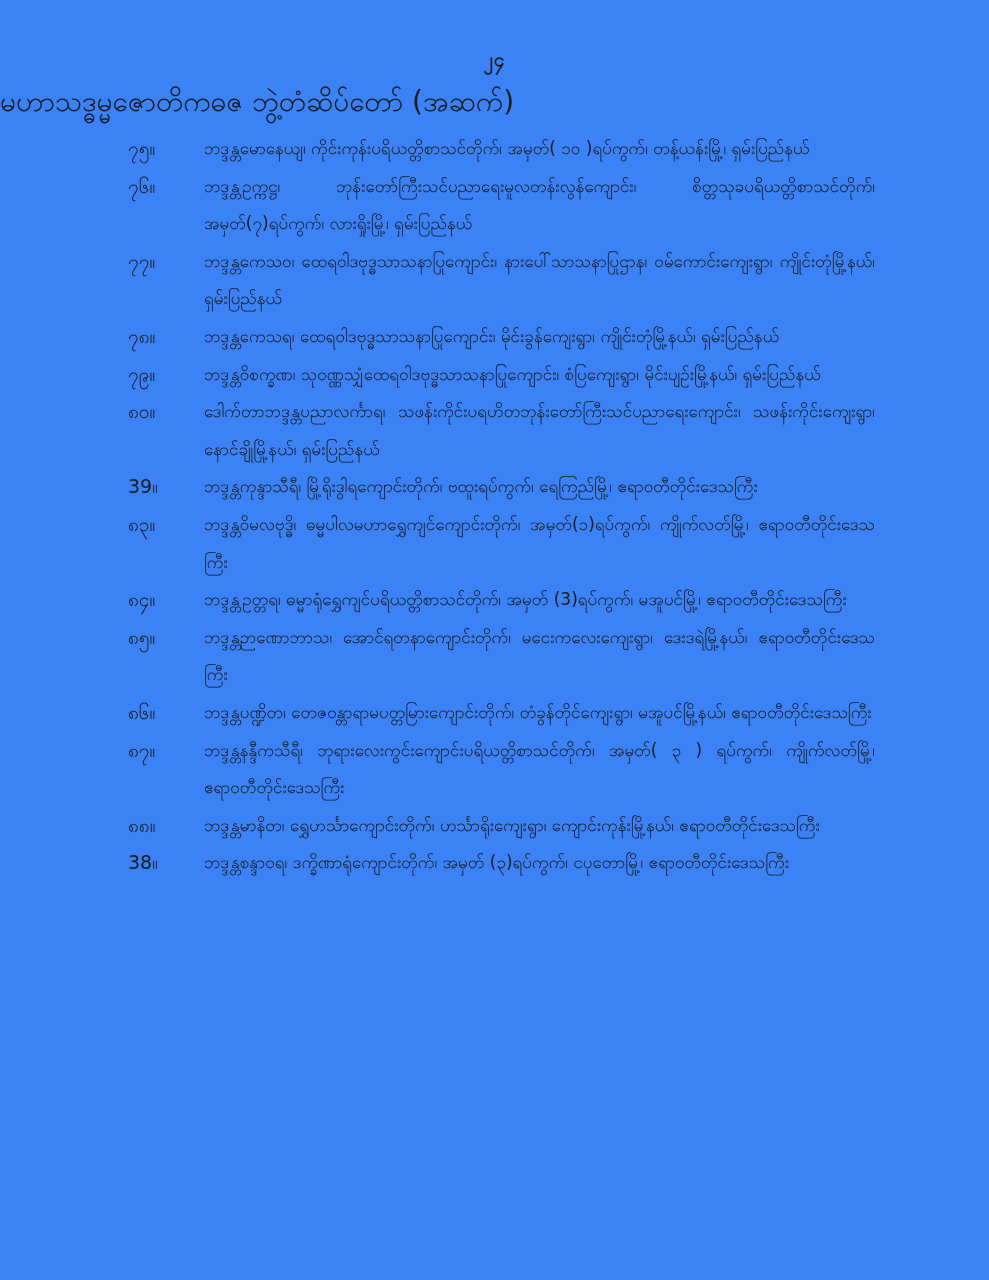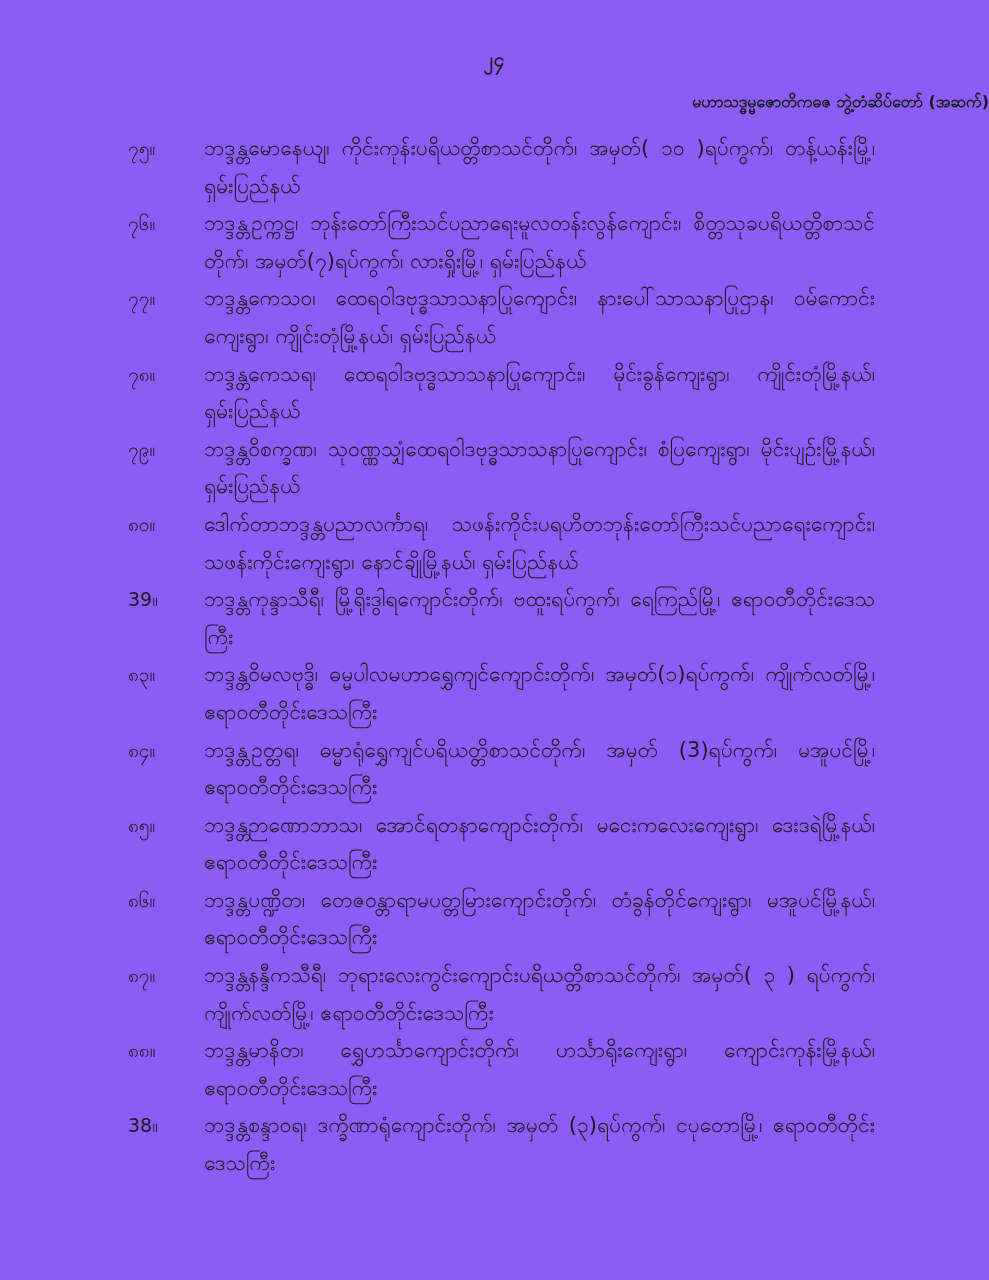--- a/index.html
+++ b/index.html
@@ -5,59 +5,59 @@
   html, body {
     margin: 0;
     padding: 0;
     background: #e8e8e8;
   }
   .page {
     position: relative;
     width: 989px;
     height: 1280px;
     margin: 0 auto;
-    background: #8b5cf6;
+    background: #3b82f6;
     color: #1b1b1b;
     font-family: "DejaVu Sans", "Liberation Sans", sans-serif;
     overflow: hidden;
     box-sizing: border-box;
     padding-top: 42px;
   }
   .page-number {
     text-align: center;
     font-size: 19px;
     font-weight: 700;
     line-height: 34px;
     letter-spacing: 1px;
   }
   .doc-title {
-    text-align: right;
-    font-size: 16px;
-    font-weight: 700;
+    text-align: left;
+    font-size: 28px;
+    font-weight: 400;
     line-height: 44px;
     margin-top: 4px;
     margin-bottom: 6px;
   }
   .list {
     margin-left: 128px;
     margin-right: 114px;
   }
   .row {
     display: flex;
     align-items: flex-start;
   }
   .num {
     flex: 0 0 76px;
     font-size: 19px;
     line-height: 37.6px;
     white-space: nowrap;
   }
   .txt {
     flex: 1 1 auto;
-    font-size: 21px;
+    font-size: 17px;
     line-height: 37.6px;
     text-align: justify;
     text-justify: inter-word;
   }
 </style>
 </head>
 <body>
 
 <div class="page">
 

